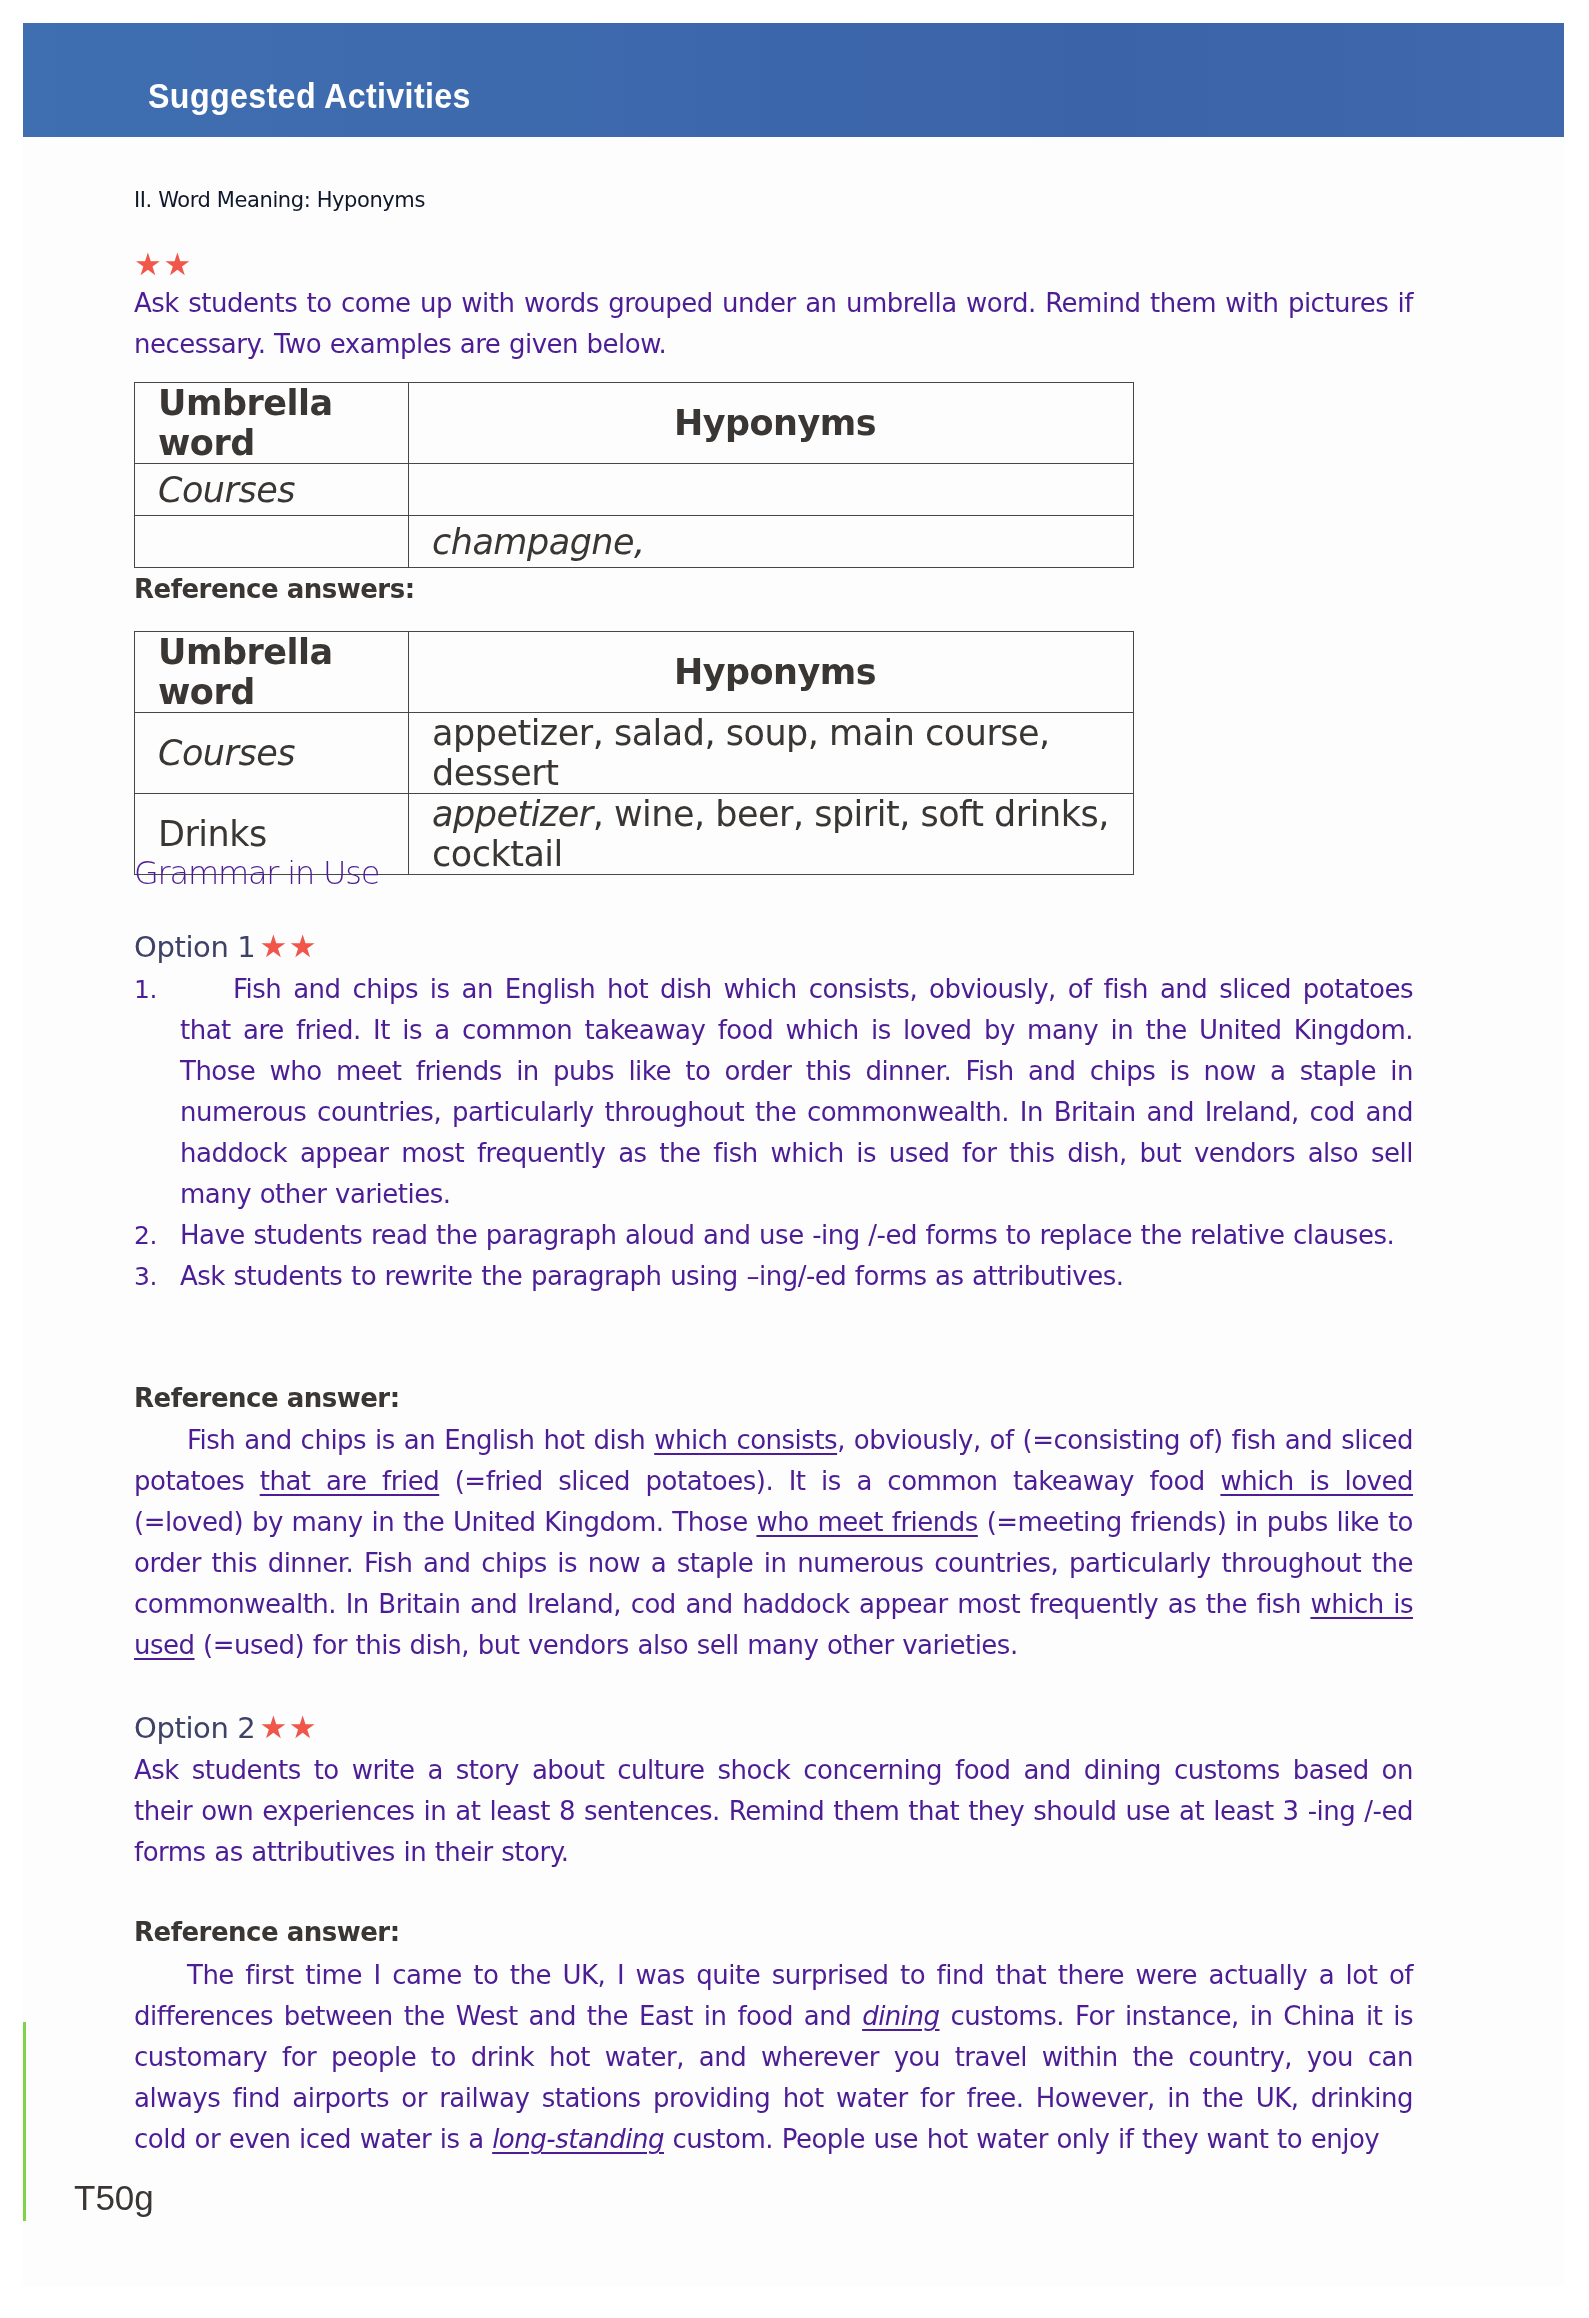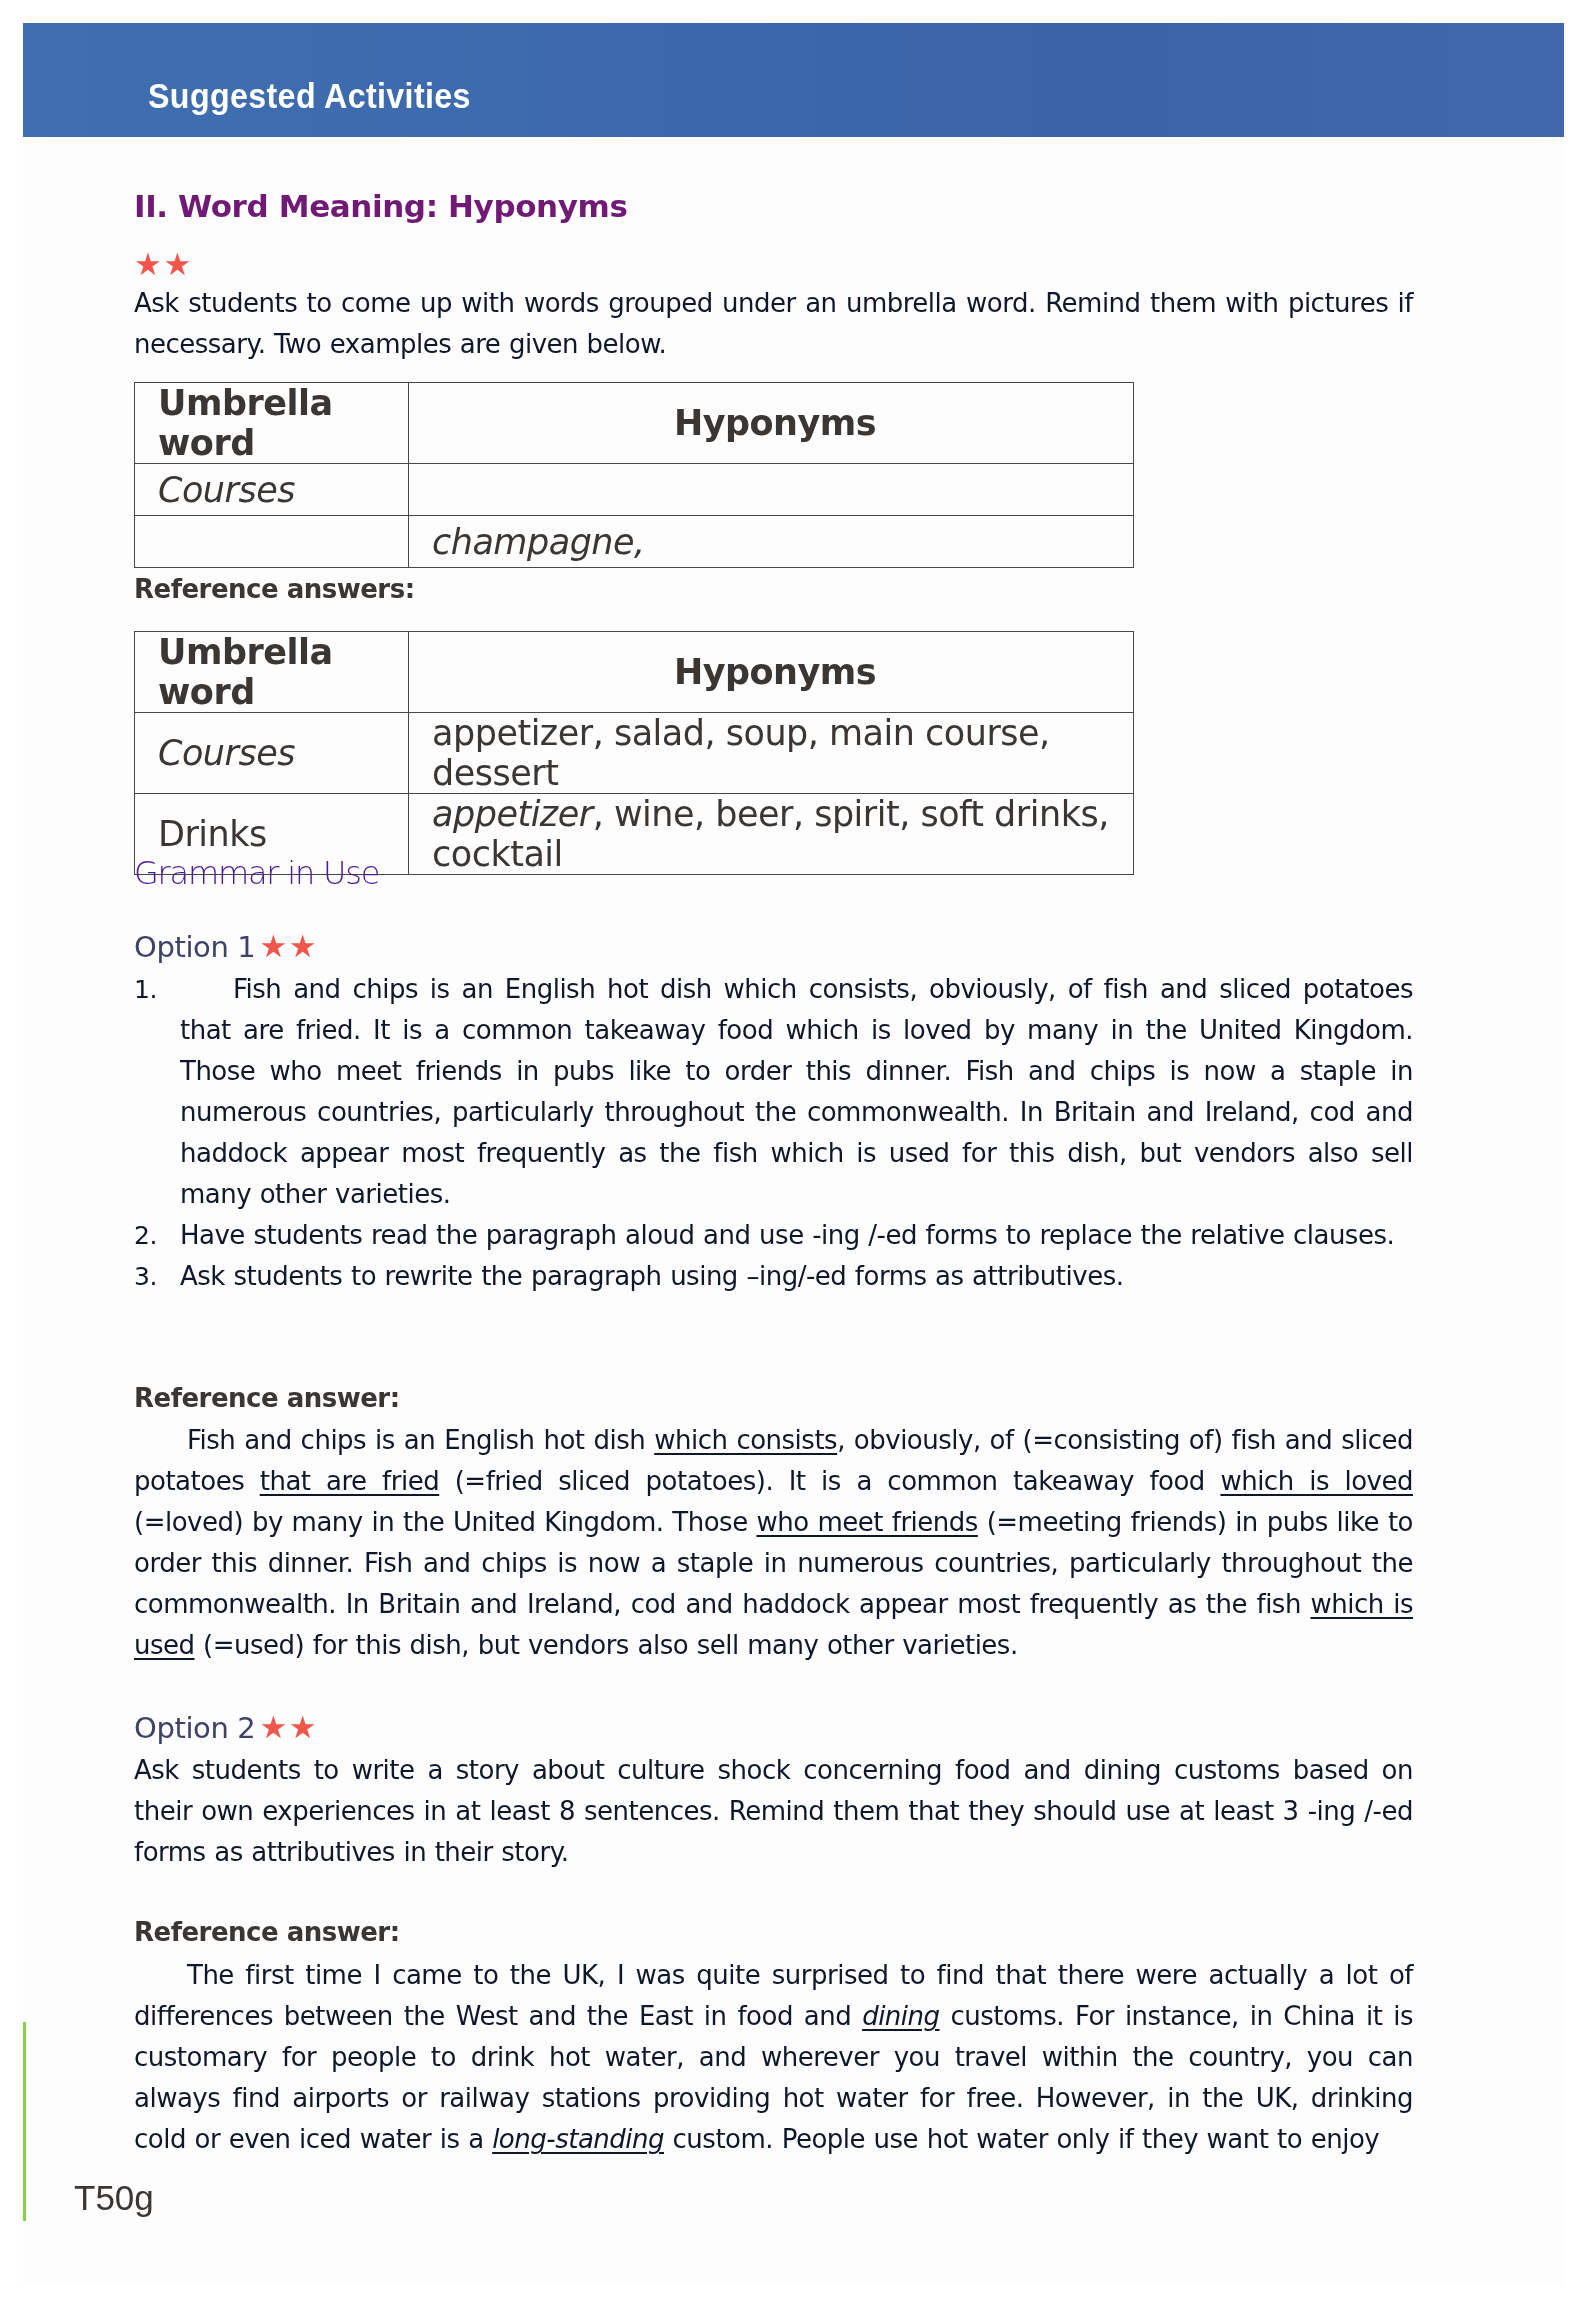--- a/index.html
+++ b/index.html
@@ -18,26 +18,26 @@
     background: linear-gradient(90deg, #3f6fb0 0%, #3d68ad 40%, #3b63a8 70%, #3f68ad 100%);
   }
   .banner-title {
     position: absolute; left: 148px; top: 76px;
     font-family: "Liberation Sans", sans-serif; font-weight: bold;
     font-size: 35px; color: #ffffff; letter-spacing: 0.4px;
     transform: scaleX(0.92); transform-origin: left;
   }
   .content { position: absolute; left: 134px; width: 1279px; }
   .text {
-    font-size: 26px; line-height: 41px; color: #0f172a;
+    font-size: 26px; line-height: 41px; color: #4c1d95;
     letter-spacing: -0.5px; word-spacing: 0.8px;
     text-align: justify;
   }
   .h-section {
-    font-size: 31px; font-weight: bold; color: #701a75; letter-spacing: -0.4px;
+    font-size: 21px; font-weight: normal; color: #0f172a; letter-spacing: -0.4px;
   }
   .stars { color: #f0564a; font-size: 31px; letter-spacing: 1.6px; }
   .h-option { font-size: 29px; font-weight: normal; color: #3d4266; letter-spacing: -0.4px; }
   .h-grammar {
     font-family: "DejaVu Sans", sans-serif; font-weight: 300;
     font-size: 32px; color: #4c1d95; letter-spacing: -1.2px;
   }
   .h-ref { font-size: 26px; font-weight: bold; color: #3a3634; letter-spacing: -0.5px; }
 
   table.hyp {

